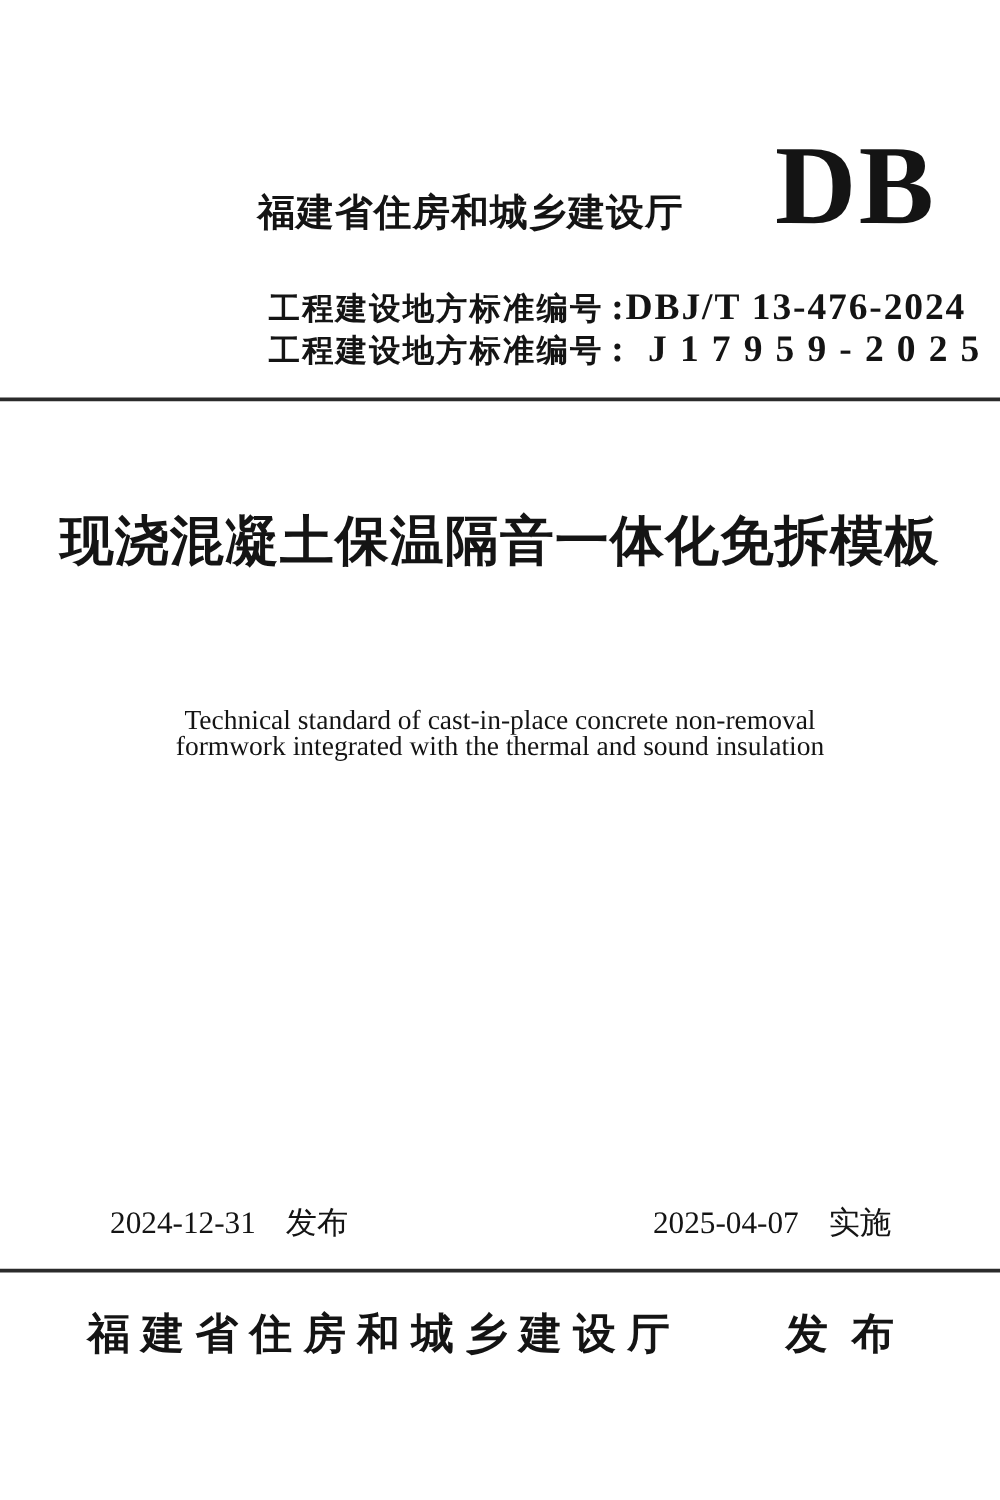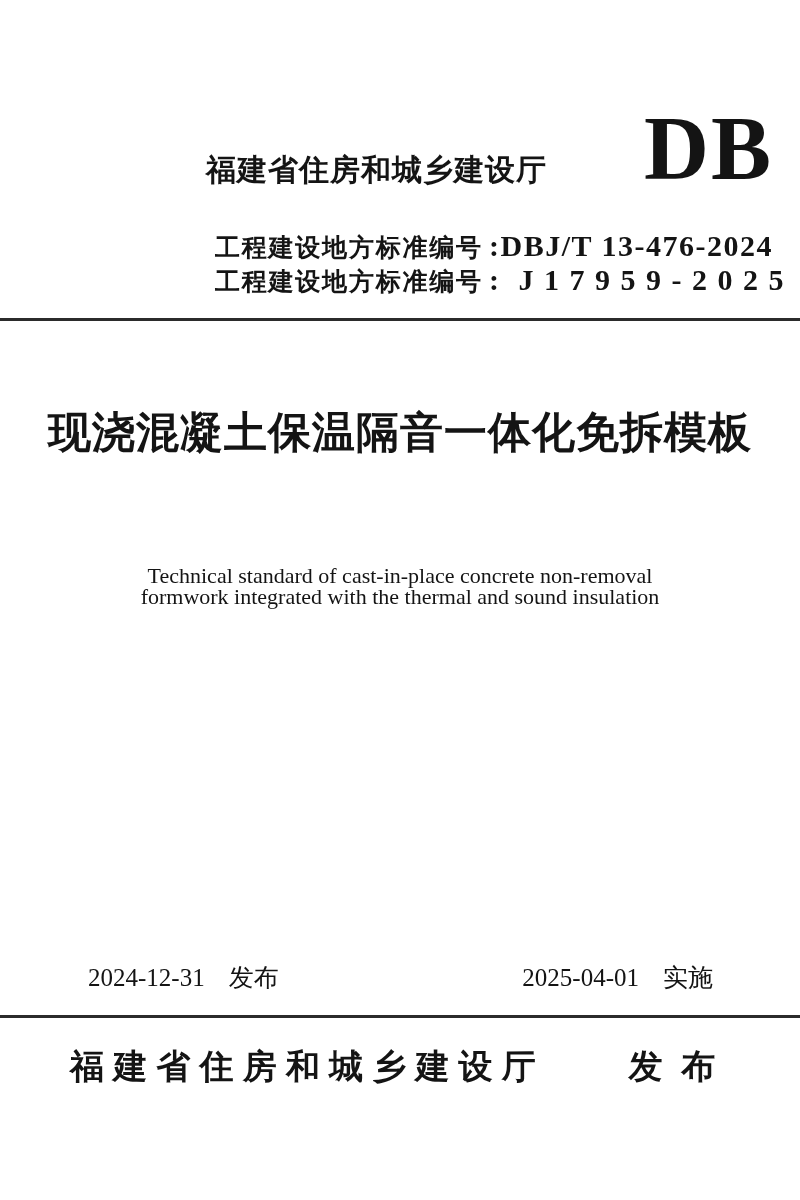--- a/index.html
+++ b/index.html
@@ -25,21 +25,20 @@
   }
   .db-logo {
     position: absolute;
     left: 620px;
     top: 104px;
     font-family: "Liberation Serif", serif;
     font-weight: bold;
     font-size: 90px;
     line-height: 1;
     letter-spacing: 2px;
-    margin-left: 24px;
   }
 
   
   .num-row {
     position: absolute;
     left: 215px;
     white-space: nowrap;
     font-size: 25px;
     font-weight: bold;
   }
@@ -153,21 +152,21 @@
 
   <div class="title-en title-en-1">Technical standard of cast-in-place concrete non-removal</div>
 
   <div class="title-en title-en-2">formwork integrated with the thermal and sound insulation</div>
 
   <div class="date-group date-issue">
     <span>2024-12-31</span><span class="date-label">发布</span>
   </div>
 
   <div class="date-group date-impl">
-    <span>2025-04-01</span><span class="date-label">实施</span>
+    <span>2025-04-07</span><span class="date-label">实施</span>
   </div>
 
   <div class="rule rule-bottom"></div>
 
   <div class="pub-row">
     <span class="pub-name">福建省住房和城乡建设厅</span>
     <span class="pub-action">发布</span>
   </div>
 
 </div>

